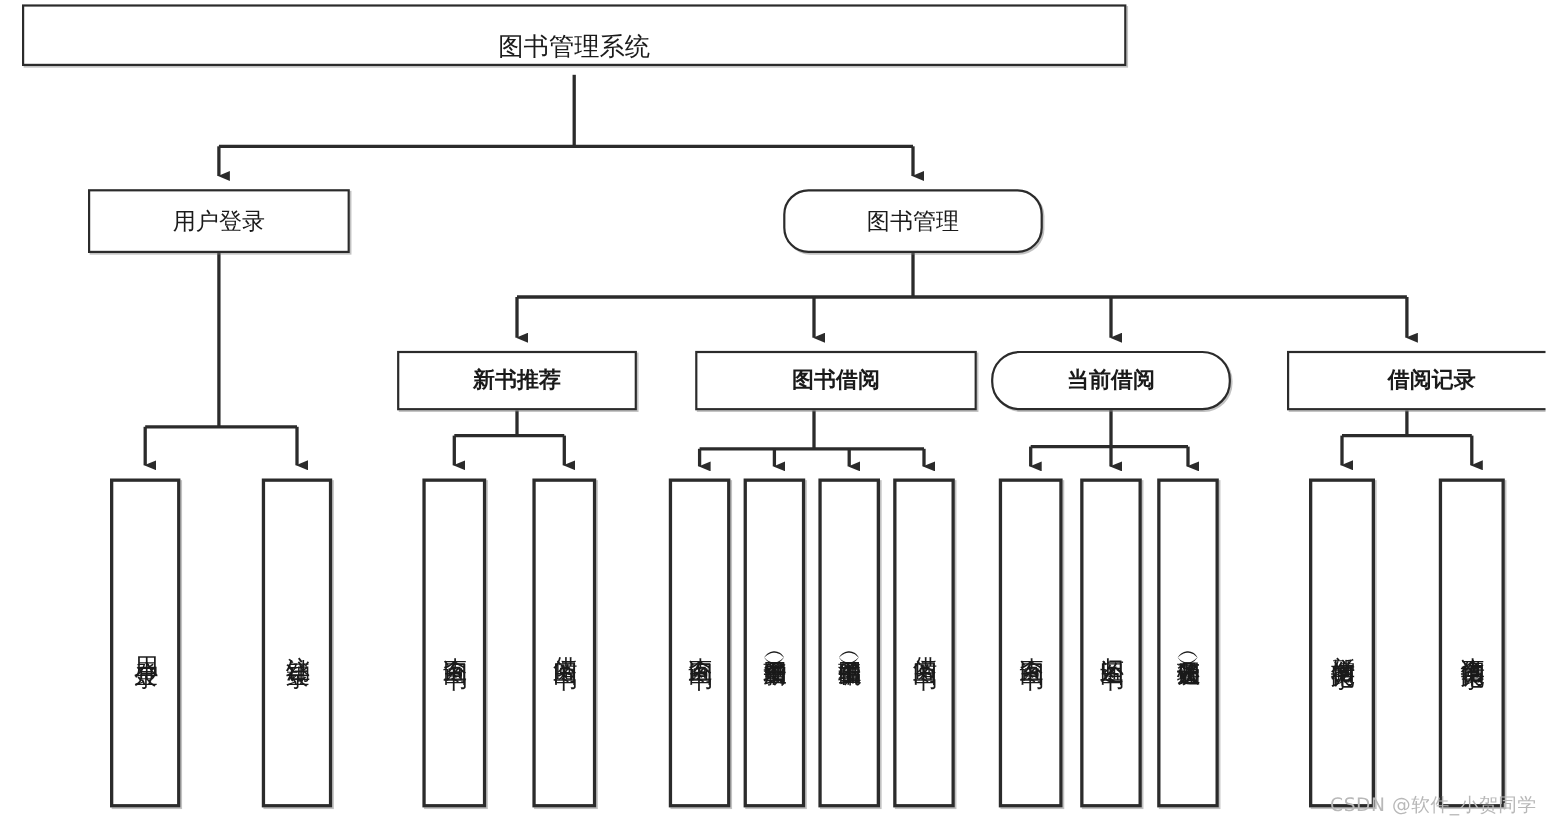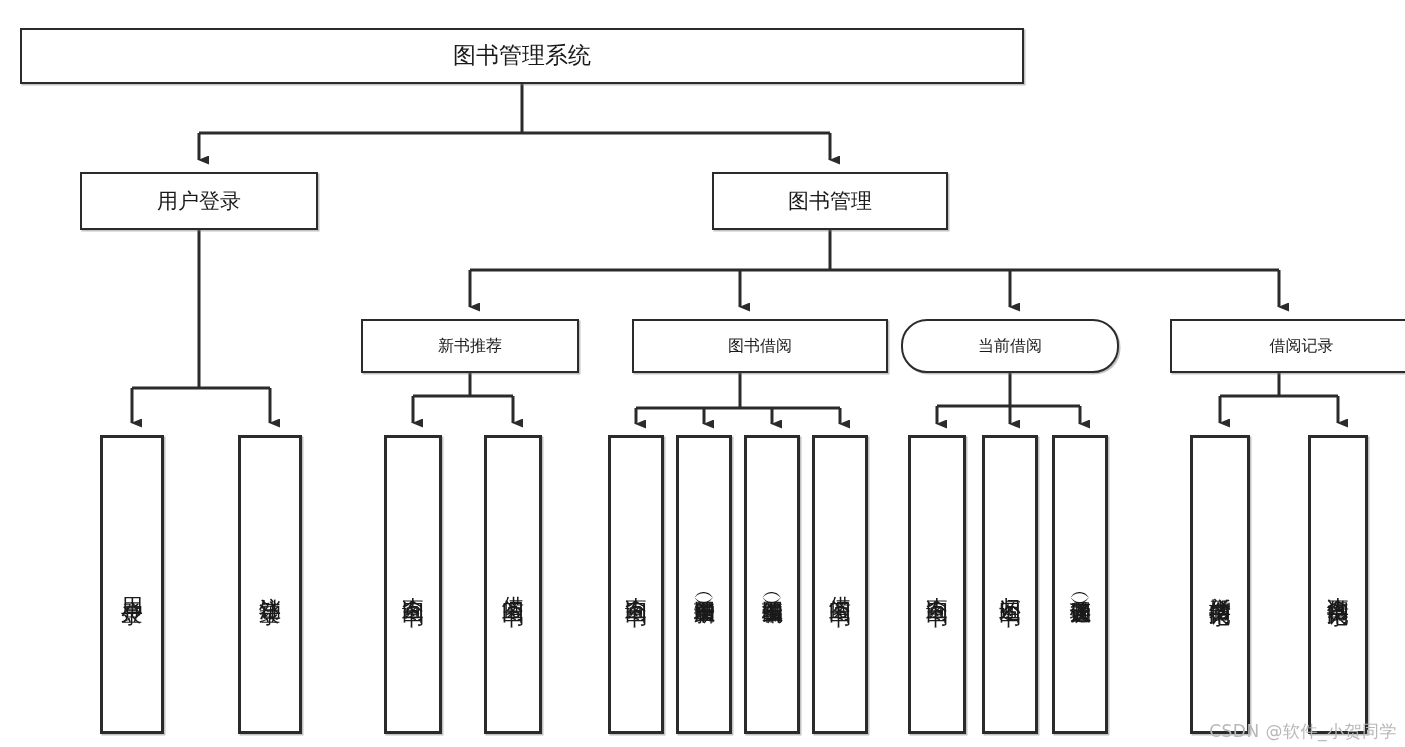--- a/index.html
+++ b/index.html
@@ -44,33 +44,33 @@
   }
 
   .node-label {
     color: #1a1a1a;
     line-height: 1.28;
     text-align: center;
     white-space: pre;
   }
 
   
-  #node-root { left: 20px; top: 28px; width: 1004px; height: 56px; }
+  #node-root { left: 20px; top: 4px; width: 1004px; height: 56px; align-items: flex-end; }
   #node-root .node-label { font-size: 23px; }
 
   
   .level2 { height: 58px; }
   .level2 .node-label { font-size: 21px; }
 
   #node-user-login  { left: 80px;   top: 172px; width: 238px; }
-  #node-book-manage { left: 712px;  top: 172px; width: 236px; }
+  #node-book-manage { left: 712px;  top: 172px; width: 236px; border-radius: 23px; }
 
   
   .level3 { height: 54px; top: 319px; }
-  .level3 .node-label { font-size: 16px; }
+  .level3 .node-label { font-size: 20px; font-weight: bold; }
 
   #node-new-book-rec  { left: 361px;  width: 218px; }
   #node-book-borrow   { left: 632px;  width: 256px; }
   #node-current-loan  { left: 901px;  width: 218px; border-radius: 26px; }
   #node-loan-record   { left: 1170px; width: 263px; }
 
   
   .leaf {
     top: 435px;
     height: 299px;

